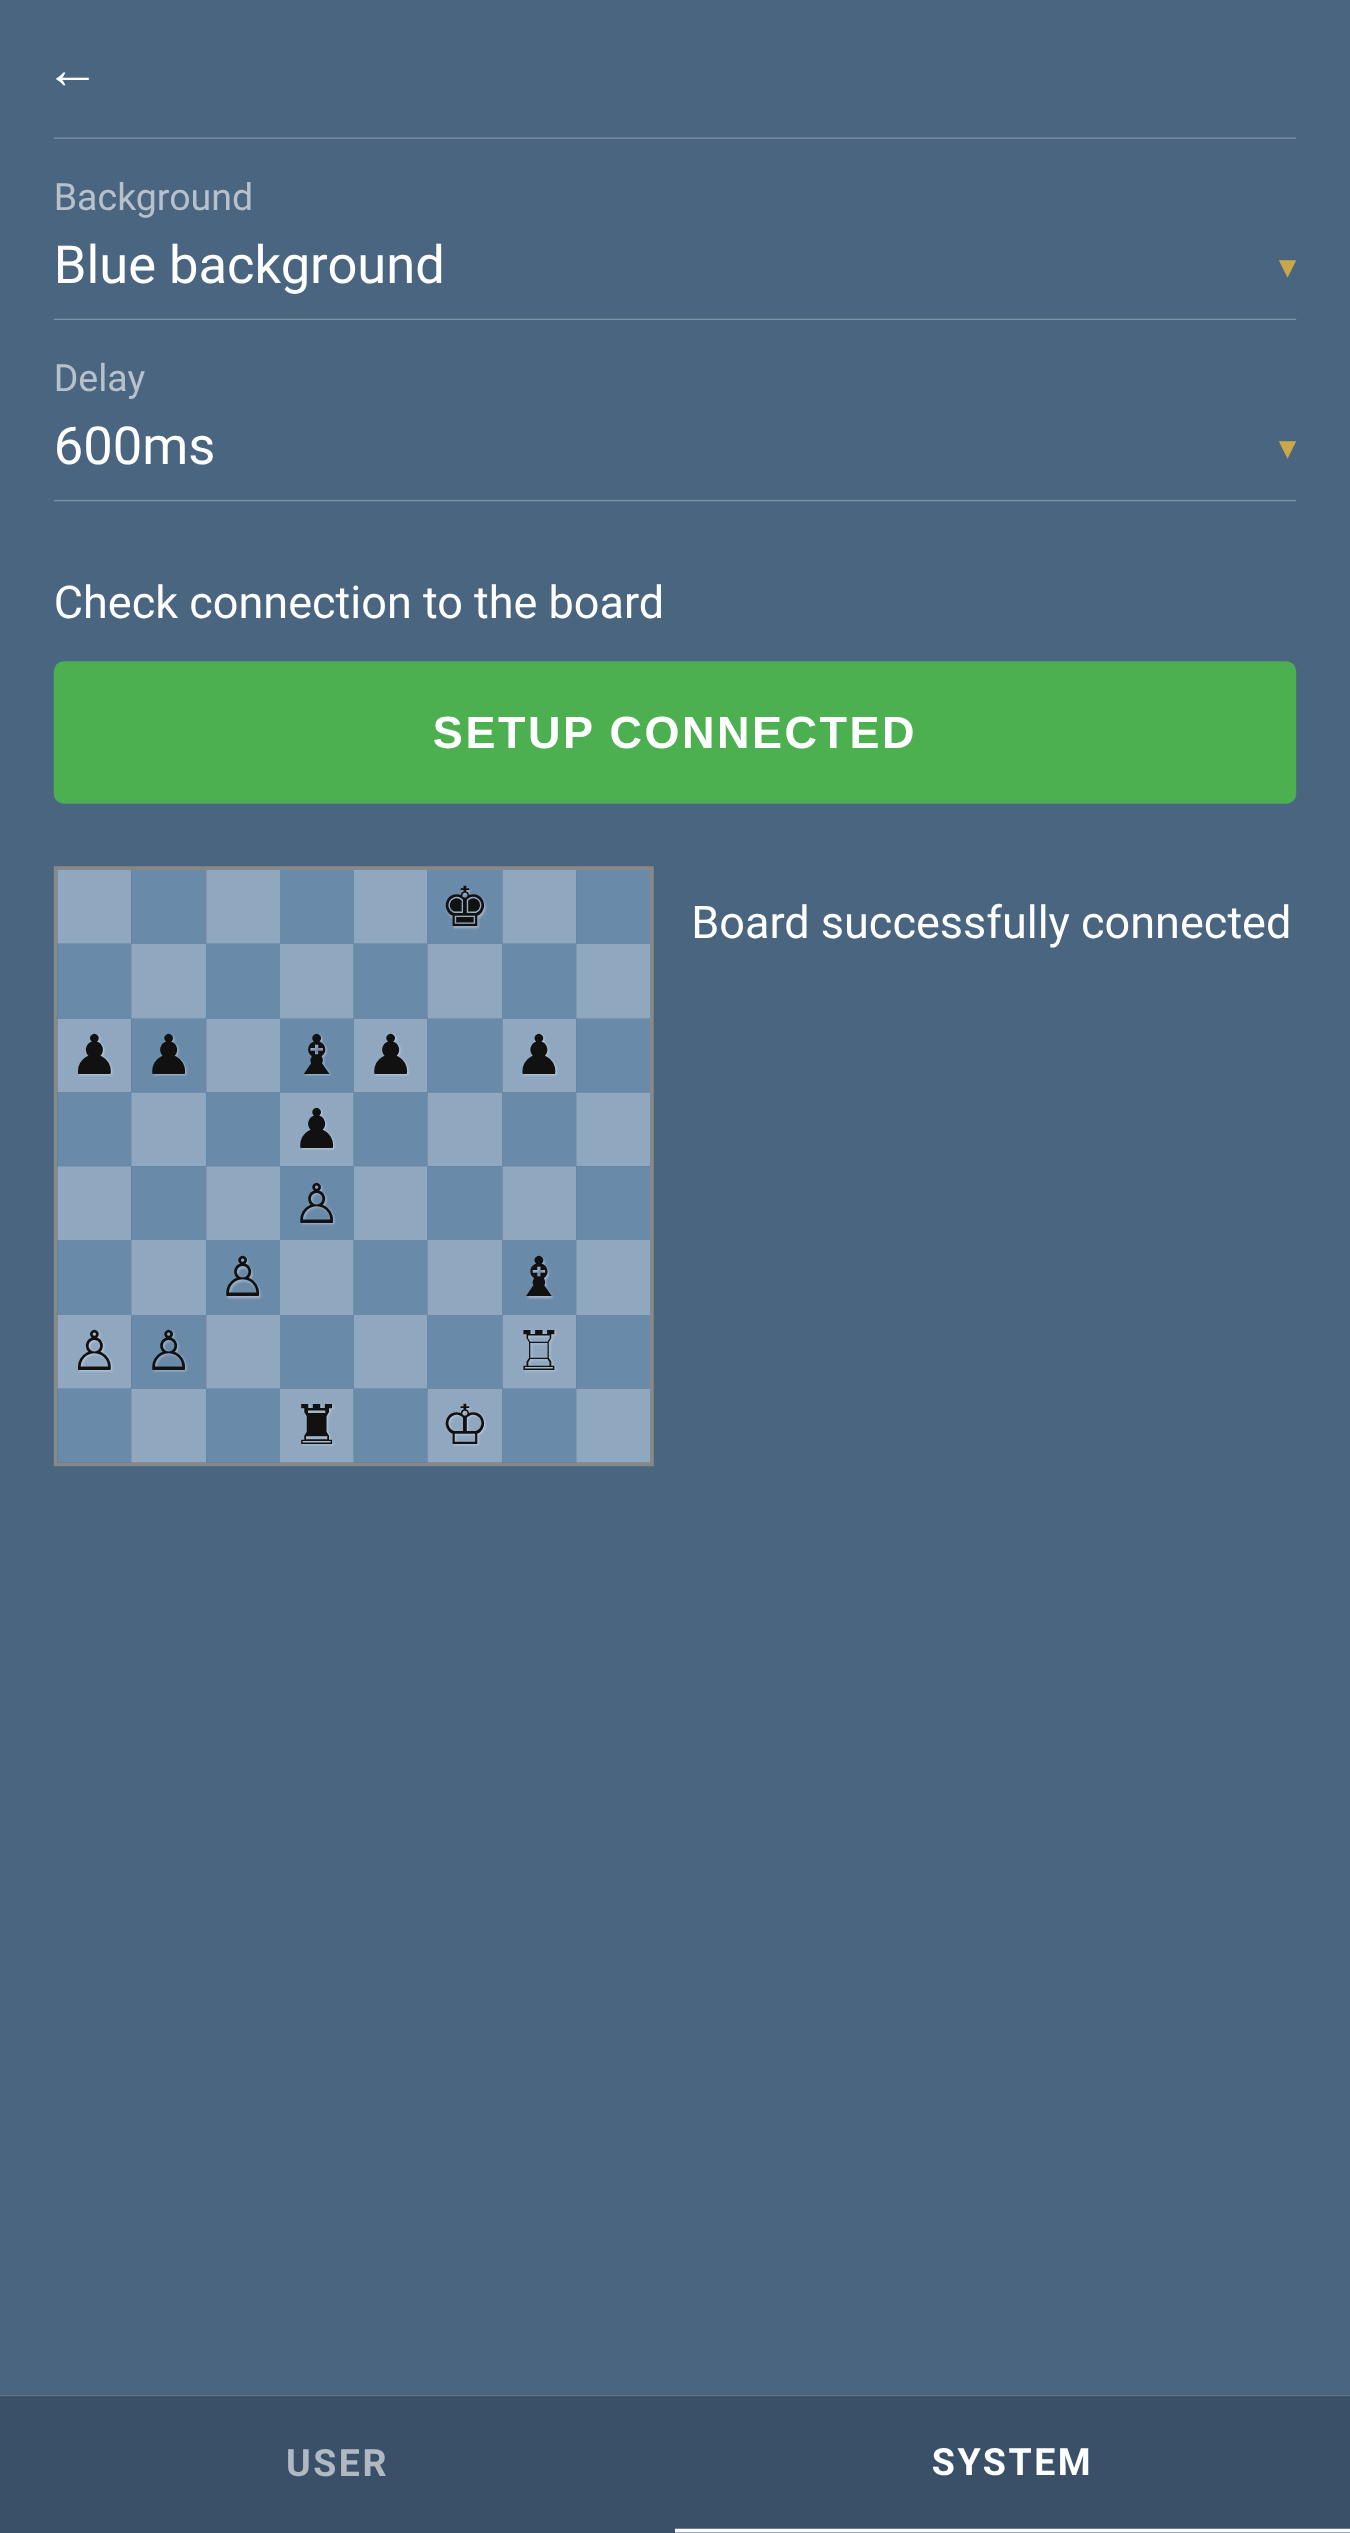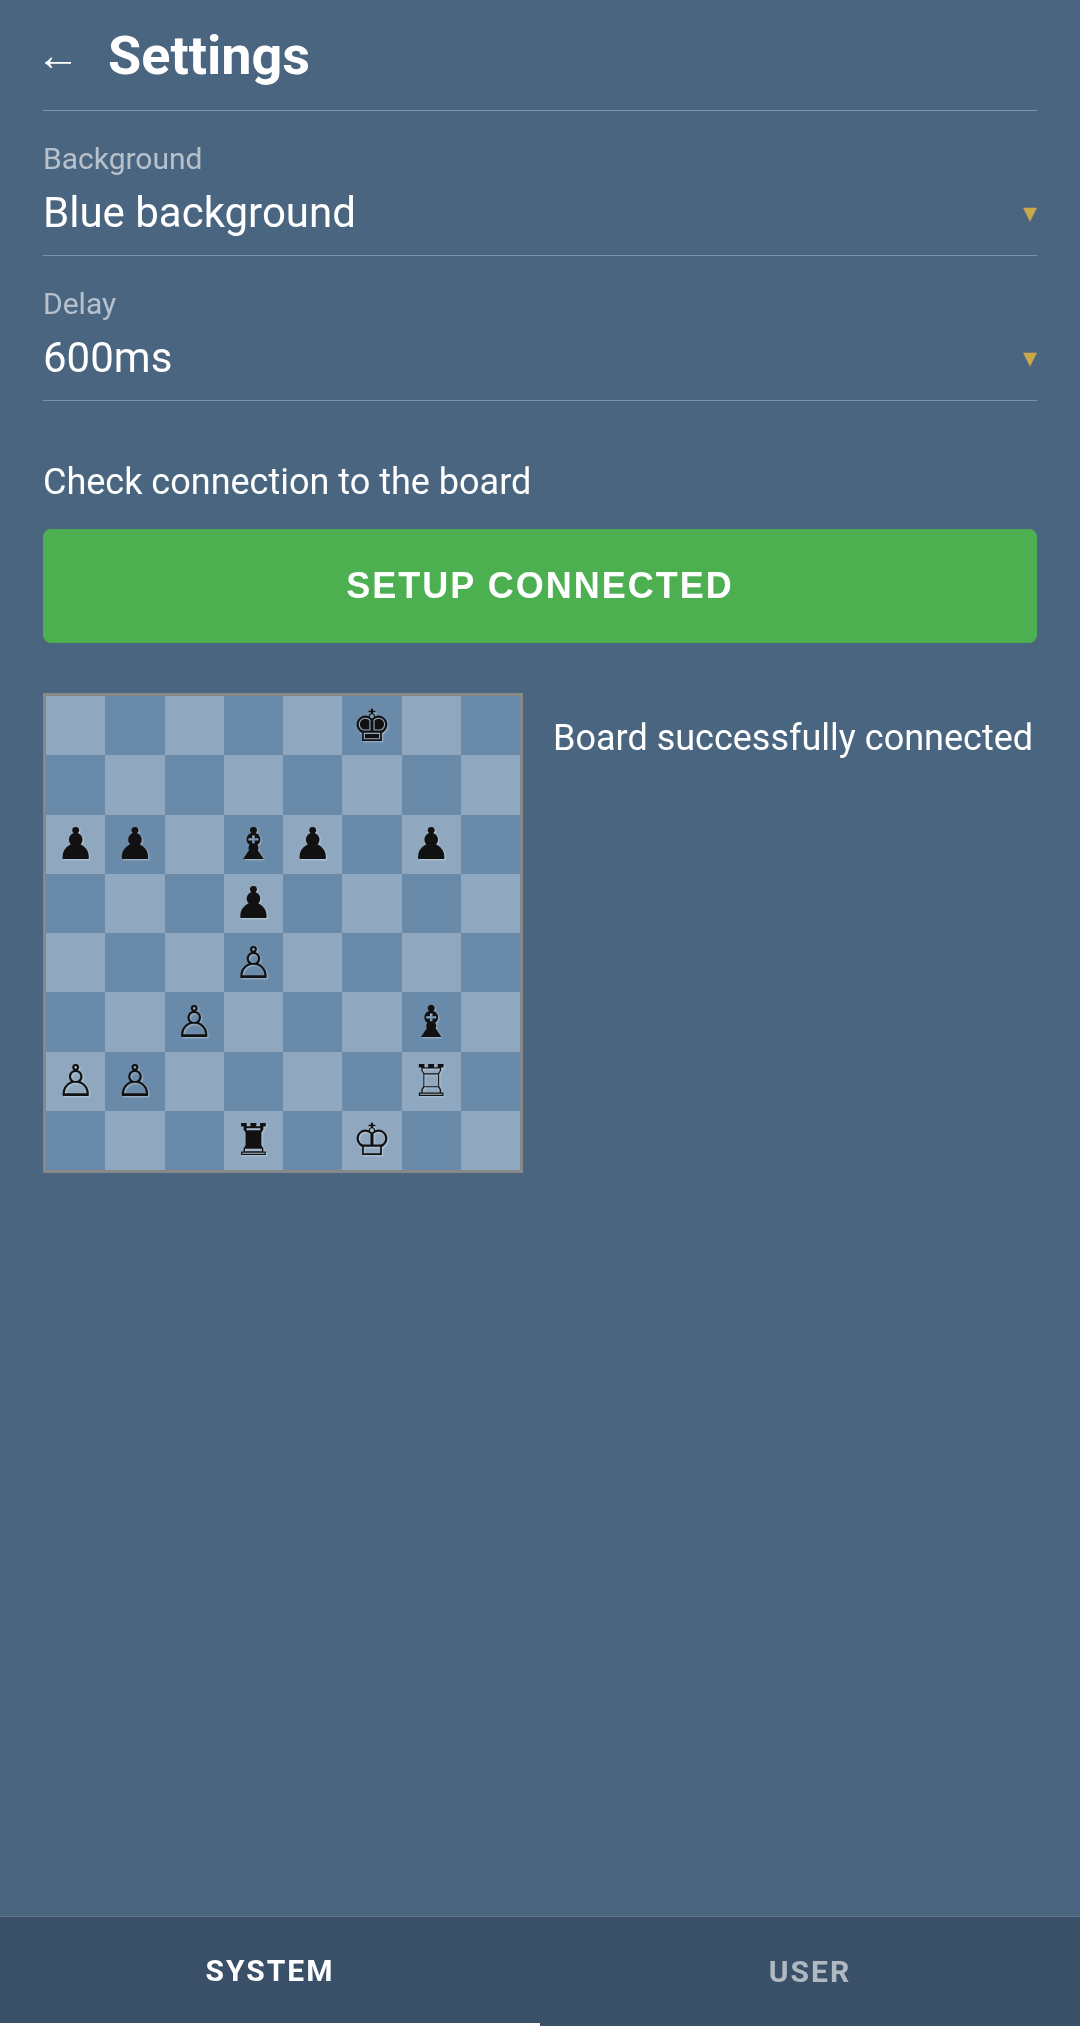--- a/index.html
+++ b/index.html
@@ -190,21 +190,20 @@
 
     .page-body {
       padding-bottom: 120px;
     }
   </style>
 </head>
 <body>
 
 <div class="header">
   <span class="header-back-icon">←</span>
-  <span class="header-title">Settings</span>
 </div>
 
 <div class="page-body">
   <div class="content">
 
     <div class="divider"></div>
 
     <div>
       <div class="section-label">Background</div>
       <div class="dropdown-row">
@@ -298,15 +297,15 @@
             <div class="cell light"></div>
           </div>
       </div>
       <div class="board-status-text">Board successfully connected</div>
     </div>
 
   </div>
 </div>
 
 <div class="bottom-nav">
+  <div class="nav-tab">USER</div>
   <div class="nav-tab active">SYSTEM</div>
-  <div class="nav-tab">USER</div>
 </div>
 
 </body></html>

